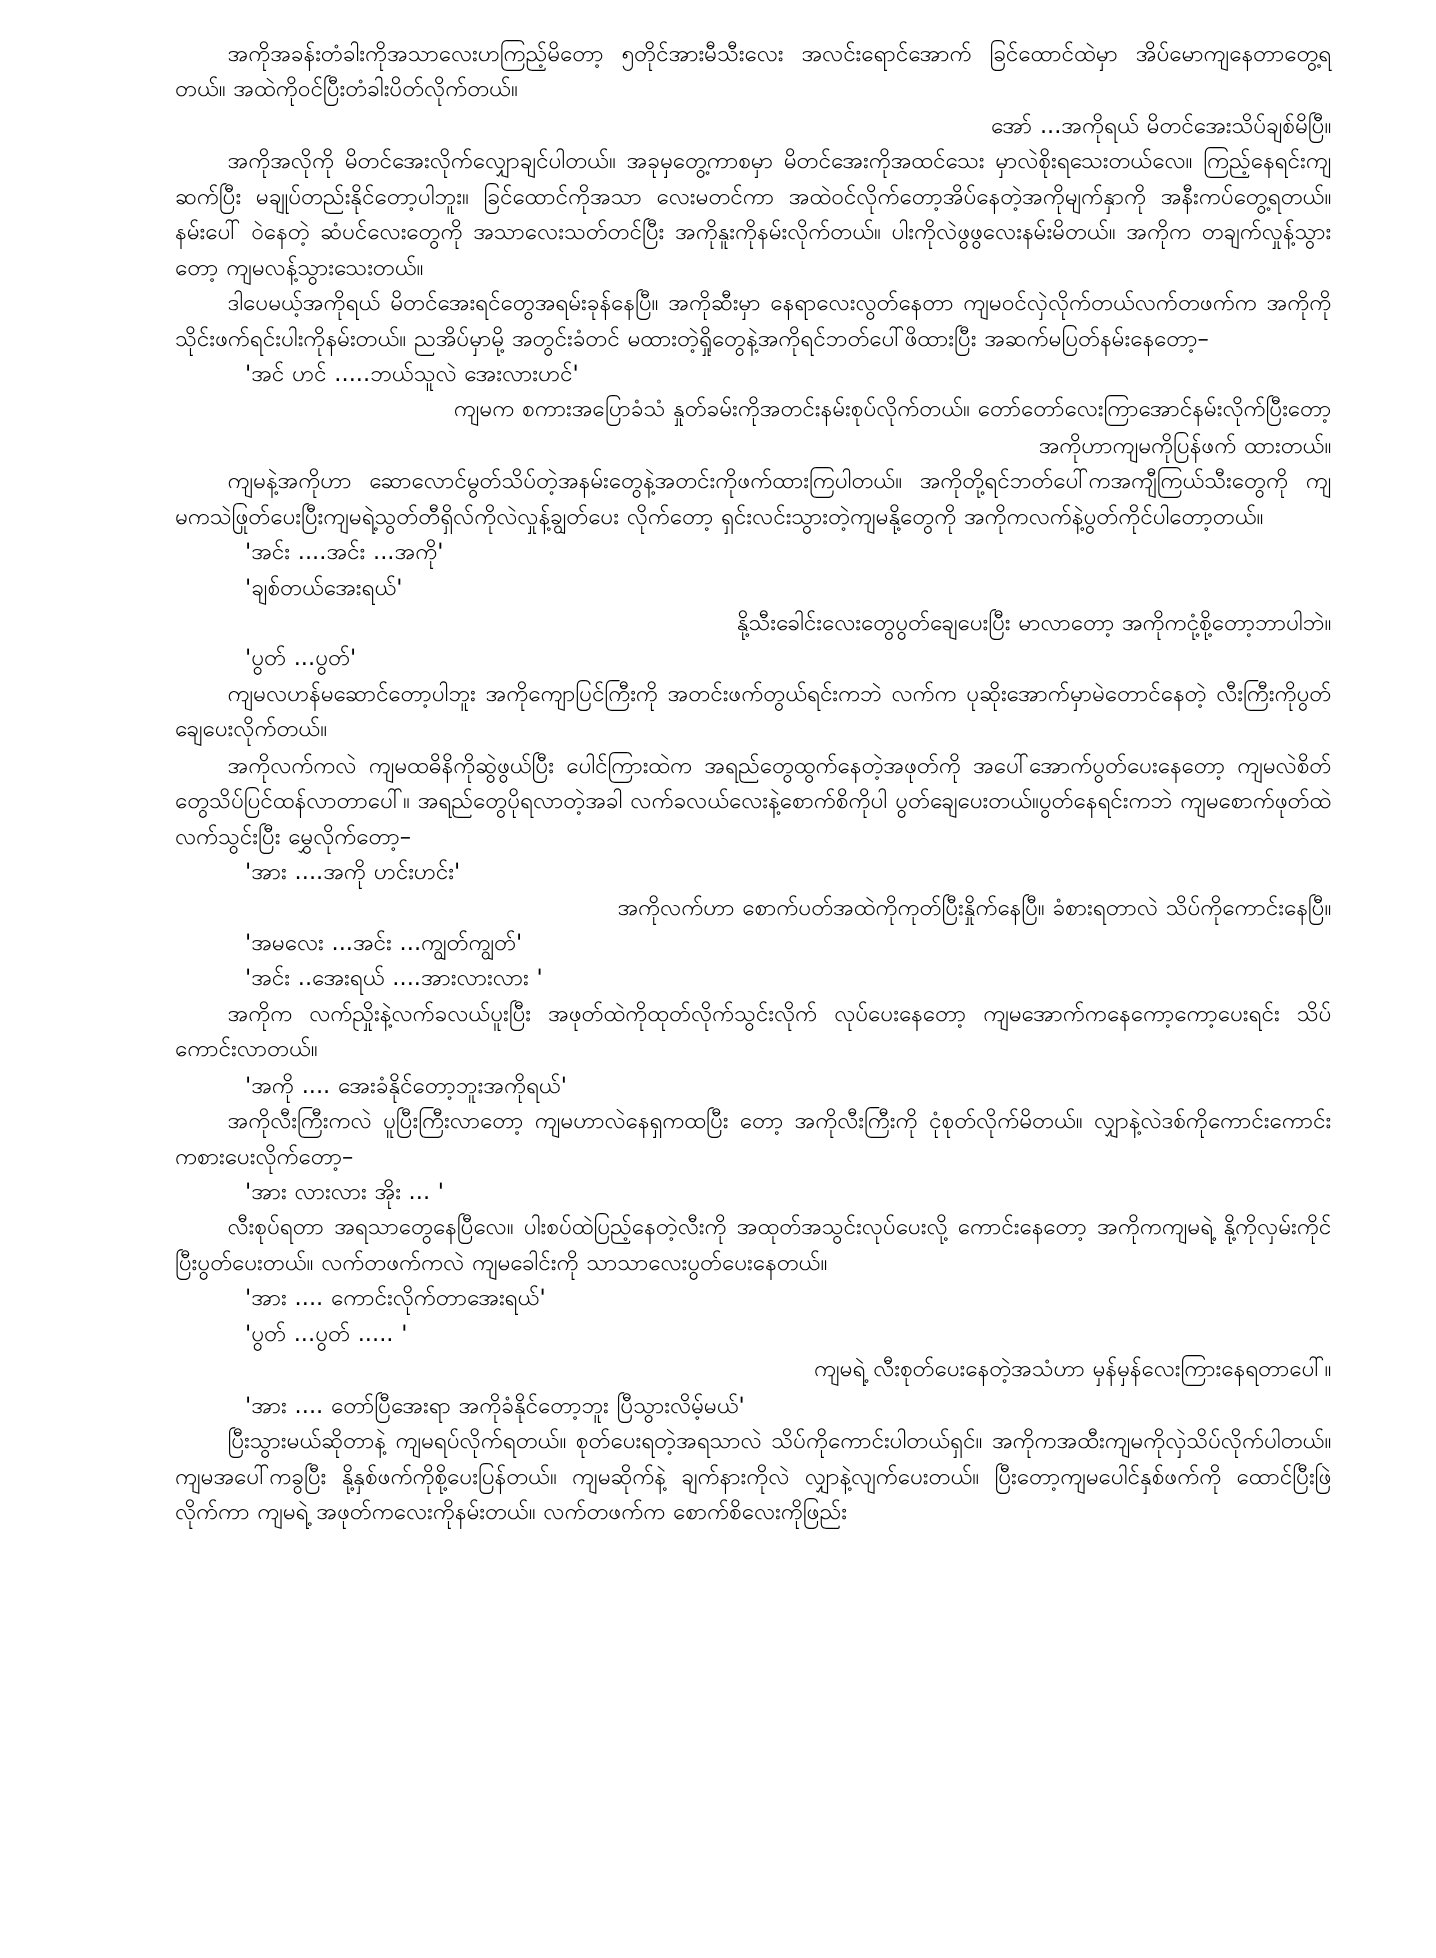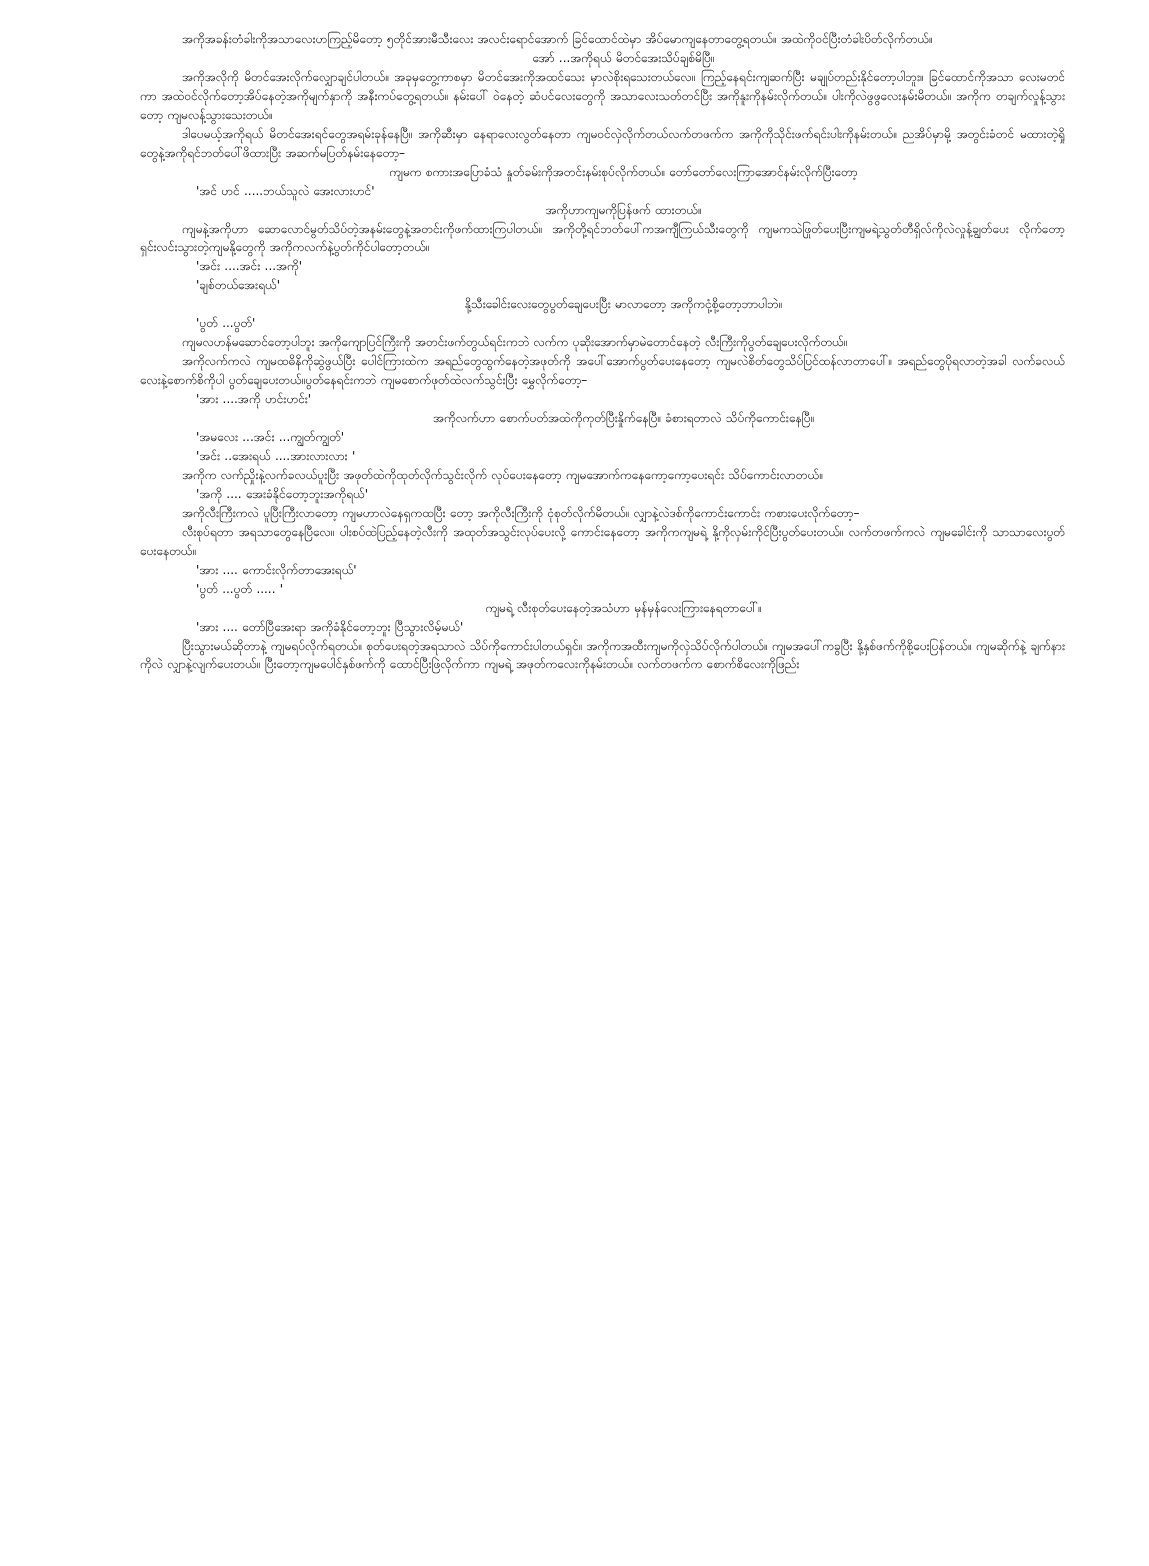--- a/index.html
+++ b/index.html
@@ -18,62 +18,63 @@
     min-height: 1566px;
     box-sizing: border-box;
     padding: 30px 72px 24px 140px;
     background: #ffffff;
   }
   .doc-body {
     display: block;
   }
   p.para {
     margin: 0 12px 0 0;
-    font-size: 12px;
+    font-size: 18px;
     line-height: 1.58;
     text-align: justify;
     text-justify: inter-word;
     text-indent: 42px;
     word-spacing: 0.5px;
   }
   p.para.quote {
     text-indent: 56px;
     text-align: left;
   }
   p.para.plain {
-    text-align: center;
+    text-align: right;
     text-indent: 42px;
   }
 </style>
 </head>
 <body>
 
 <div class="page">
   <div class="doc-body">
     <p class="para">အကိုအခန်းတံခါးကိုအသာလေးဟကြည့်မိတော့ ၅တိုင်အားမီသီးလေး အလင်းရောင်အောက် ခြင်ထောင်ထဲမှာ အိပ်မောကျနေတာတွေ့ရတယ်။ အထဲကိုဝင်ပြီးတံခါးပိတ်လိုက်တယ်။</p>
     <p class="para plain">အော် ...အကိုရယ် မိတင်အေးသိပ်ချစ်မိပြီ။</p>
     <p class="para">အကိုအလိုကို မိတင်အေးလိုက်လျှောချင်ပါတယ်။ အခုမှတွေ့ကာစမှာ မိတင်အေးကိုအထင်သေး မှာလဲစိုးရသေးတယ်လေ။ ကြည့်နေရင်းကျဆက်ပြီး မချုပ်တည်းနိုင်တော့ပါဘူး။ ခြင်ထောင်ကိုအသာ လေးမတင်ကာ အထဲဝင်လိုက်တော့အိပ်နေတဲ့အကိုမျက်နှာကို အနီးကပ်တွေ့ရတယ်။ နမ်းပေါ် ဝဲနေတဲ့ ဆံပင်လေးတွေကို အသာလေးသတ်တင်ပြီး အကိုနူးကိုနမ်းလိုက်တယ်။ ပါးကိုလဲဖွဖွလေးနမ်းမိတယ်။ အကိုက တချက်လှုန့်သွားတော့ ကျမလန့်သွားသေးတယ်။</p>
     <p class="para">ဒါပေမယ့်အကိုရယ် မိတင်အေးရင်တွေအရမ်းခုန်နေပြီ။ အကိုဆီးမှာ နေရာလေးလွတ်နေတာ ကျမဝင်လှဲလိုက်တယ်လက်တဖက်က အကိုကိုသိုင်းဖက်ရင်းပါးကိုနမ်းတယ်။ ညအိပ်မှာမို့ အတွင်းခံတင် မထားတဲ့ရှိုတွေနဲ့အကိုရင်ဘတ်ပေါ်ဖိထားပြီး အဆက်မပြတ်နမ်းနေတော့–</p>
+    <p class="para quote">'အင် ဟင် .....ဘယ်သူလဲ အေးလားဟင်'</p>
     <p class="para plain">ကျမက စကားအပြောခံသံ နှုတ်ခမ်းကိုအတင်းနမ်းစုပ်လိုက်တယ်။ တော်တော်လေးကြာအောင်နမ်းလိုက်ပြီးတော့</p>
-    <p class="para quote">'အင် ဟင် .....ဘယ်သူလဲ အေးလားဟင်'</p>
     <p class="para plain">အကိုဟာကျမကိုပြန်ဖက် ထားတယ်။</p>
     <p class="para">ကျမနဲ့အကိုဟာ ဆောလောင်မွတ်သိပ်တဲ့အနမ်းတွေနဲ့အတင်းကိုဖက်ထားကြပါတယ်။ အကိုတို့ရင်ဘတ်ပေါ်ကအကျီကြယ်သီးတွေကို ကျမကသဲဖြုတ်ပေးပြီးကျမရဲ့သွတ်တီရှိလ်ကိုလဲလှုန့်ချွတ်ပေး လိုက်တော့ ရှင်းလင်းသွားတဲ့ကျမနို့တွေကို အကိုကလက်နဲ့ပွတ်ကိုင်ပါတော့တယ်။</p>
     <p class="para quote">'အင်း ....အင်း ...အကို'</p>
     <p class="para quote">'ချစ်တယ်အေးရယ်'</p>
     <p class="para plain">နို့သီးခေါင်းလေးတွေပွတ်ချေပေးပြီး မာလာတော့ အကိုကငုံ့စို့တော့ဘာပါဘဲ။</p>
     <p class="para quote">'ပွတ် ...ပွတ်'</p>
     <p class="para">ကျမလဟန်မဆောင်တော့ပါဘူး အကိုကျောပြင်ကြီးကို အတင်းဖက်တွယ်ရင်းကဘဲ လက်က ပုဆိုးအောက်မှာမဲတောင်နေတဲ့ လီးကြီးကိုပွတ်ချေပေးလိုက်တယ်။</p>
     <p class="para">အကိုလက်ကလဲ ကျမထဓိနိကိုဆွဲဖွယ်ပြီး ပေါင်ကြားထဲက အရည်တွေထွက်နေတဲ့အဖုတ်ကို အပေါ်အောက်ပွတ်ပေးနေတော့ ကျမလဲစိတ်တွေသိပ်ပြင်ထန်လာတာပေါ်။ အရည်တွေပိုရလာတဲ့အခါ လက်ခလယ်လေးနဲ့စောက်စိကိုပါ ပွတ်ချေပေးတယ်။ပွတ်နေရင်းကဘဲ ကျမစောက်ဖုတ်ထဲလက်သွင်းပြီး မွှေလိုက်တော့–</p>
     <p class="para quote">'အား ....အကို ဟင်းဟင်း'</p>
     <p class="para plain">အကိုလက်ဟာ စောက်ပတ်အထဲကိုကုတ်ပြီးနှိုက်နေပြီ။ ခံစားရတာလဲ သိပ်ကိုကောင်းနေပြီ။</p>
     <p class="para quote">'အမလေး ...အင်း ...ကျွတ်ကျွတ်'</p>
     <p class="para quote">'အင်း ..အေးရယ် ....အားလားလား '</p>
     <p class="para">အကိုက လက်ညှိုးနဲ့လက်ခလယ်ပူးပြီး အဖုတ်ထဲကိုထုတ်လိုက်သွင်းလိုက် လုပ်ပေးနေတော့ ကျမအောက်ကနေကော့ကော့ပေးရင်း သိပ်ကောင်းလာတယ်။</p>
     <p class="para quote">'အကို .... အေးခံနိုင်တော့ဘူးအကိုရယ်'</p>
     <p class="para">အကိုလီးကြီးကလဲ ပူပြီးကြီးလာတော့ ကျမဟာလဲနေရှကထပြီး တော့ အကိုလီးကြီးကို ငုံစုတ်လိုက်မိတယ်။ လျှာနဲ့လဲဒစ်ကိုကောင်းကောင်း ကစားပေးလိုက်တော့–</p>
+    <p class="para quote">'အား လားလား အိုး ... '</p>
     <p class="para">လီးစုပ်ရတာ အရသာတွေနေပြီလေ။ ပါးစပ်ထဲပြည့်နေတဲ့လီးကို အထုတ်အသွင်းလုပ်ပေးလို့ ကောင်းနေတော့ အကိုကကျမရဲ့ နို့ကိုလှမ်းကိုင်ပြီးပွတ်ပေးတယ်။ လက်တဖက်ကလဲ ကျမခေါင်းကို သာသာလေးပွတ်ပေးနေတယ်။</p>
     <p class="para quote">'အား .... ကောင်းလိုက်တာအေးရယ်'</p>
     <p class="para quote">'ပွတ် ...ပွတ် ..... '</p>
     <p class="para plain">ကျမရဲ့ လီးစုတ်ပေးနေတဲ့အသံဟာ မှန်မှန်လေးကြားနေရတာပေါ်။</p>
     <p class="para quote">'အား .... တော်ပြီအေးရာ အကိုခံနိုင်တော့ဘူး ပြီသွားလိမ့်မယ်'</p>
     <p class="para">ပြီးသွားမယ်ဆိုတာနဲ့ ကျမရပ်လိုက်ရတယ်။ စုတ်ပေးရတဲ့အရသာလဲ သိပ်ကိုကောင်းပါတယ်ရှင်။ အကိုကအထီးကျမကိုလှဲသိပ်လိုက်ပါတယ်။ ကျမအပေါ်ကခွပြီး နို့နှစ်ဖက်ကိုစို့ပေးပြန်တယ်။ ကျမဆိုက်နဲ့ ချက်နားကိုလဲ လျှာနဲ့လျက်ပေးတယ်။ ပြီးတော့ကျမပေါင်နှစ်ဖက်ကို ထောင်ပြီးဖြဲလိုက်ကာ ကျမရဲ့ အဖုတ်ကလေးကိုနမ်းတယ်။ လက်တဖက်က စောက်စိလေးကိုဖြည်း</p>
   </div>
 </div>
 
 </body></html>

